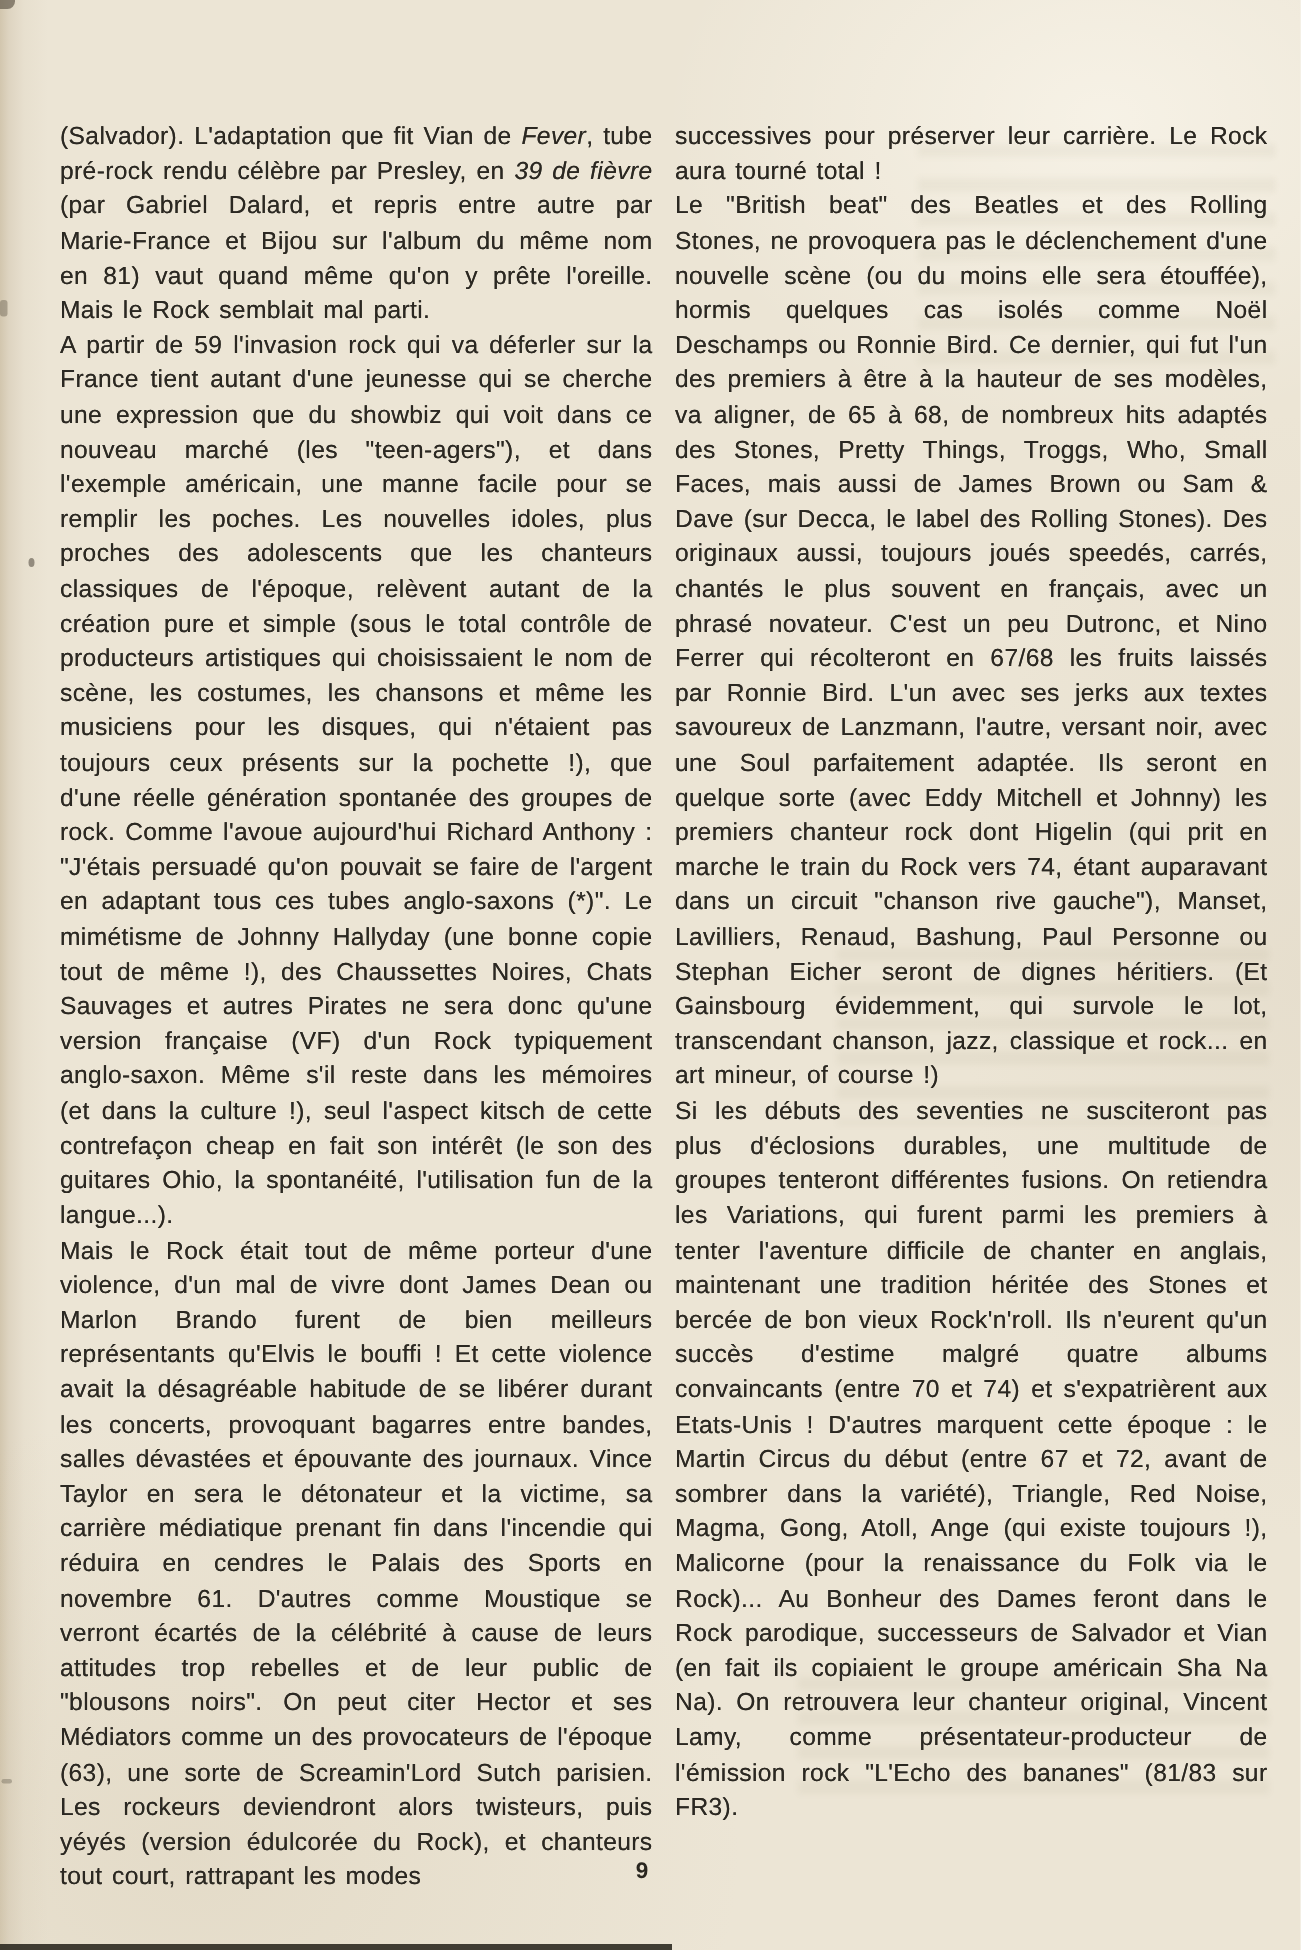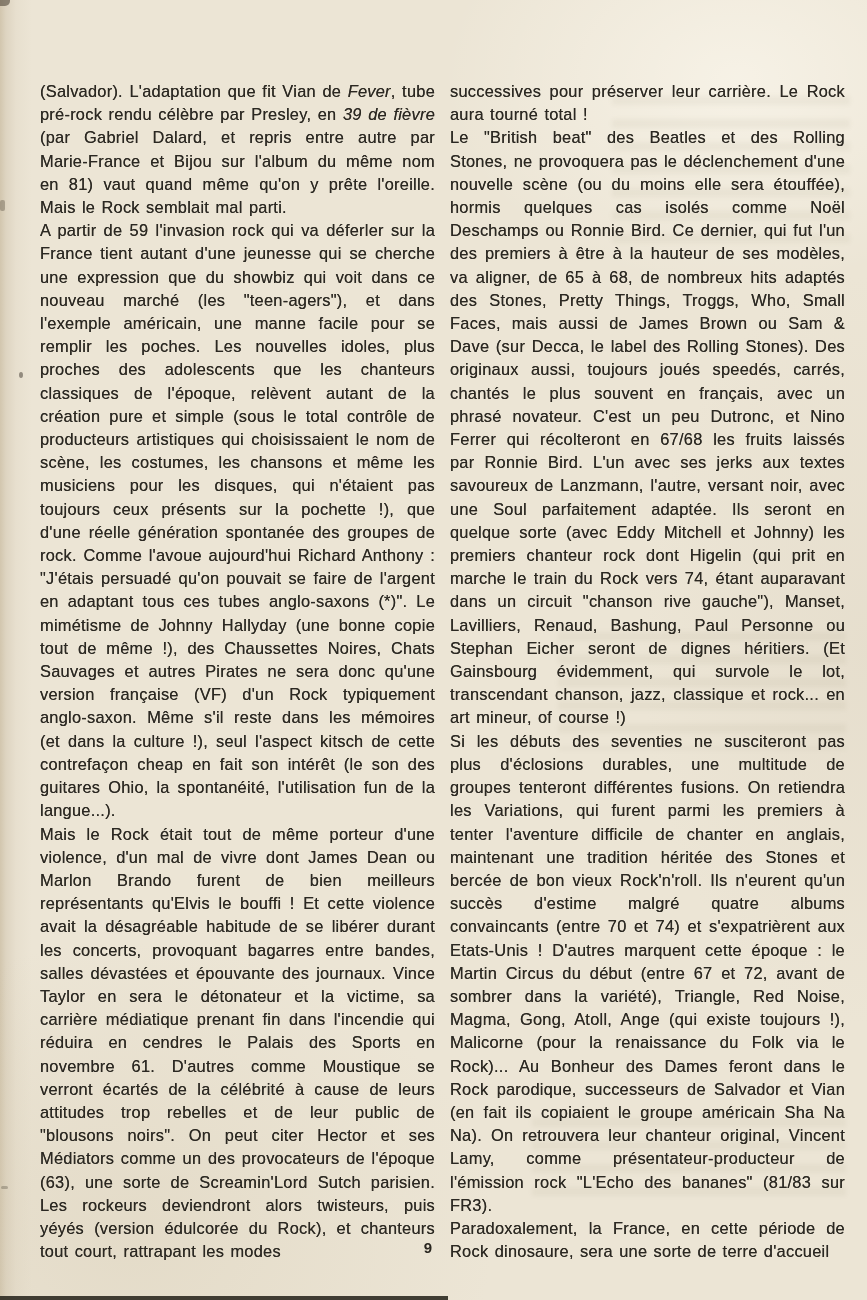--- a/index.html
+++ b/index.html
@@ -98,21 +98,20 @@
   <div class="text-columns">
     <div class="column column-left">
         <p class="para">(Salvador). L'adaptation que fit Vian de <i>Fever</i>, tube pré-rock rendu célèbre par Presley, en <i>39 de fièvre</i> (par Gabriel Dalard, et repris entre autre par Marie-France et Bijou sur l'album du même nom en 81) vaut quand même qu'on y prête l'oreille. Mais le Rock semblait mal parti.</p>
         <p class="para">A partir de 59 l'invasion rock qui va déferler sur la France tient autant d'une jeunesse qui se cherche une expression que du showbiz qui voit dans ce nouveau marché (les "teen-agers"), et dans l'exemple américain, une manne facile pour se remplir les poches. Les nouvelles idoles, plus proches des adolescents que les chanteurs classiques de l'époque, relèvent autant de la création pure et simple (sous le total contrôle de producteurs artistiques qui choisissaient le nom de scène, les costumes, les chansons et même les musiciens pour les disques, qui n'étaient pas toujours ceux présents sur la pochette !), que d'une réelle génération spontanée des groupes de rock. Comme l'avoue aujourd'hui Richard Anthony : "J'étais persuadé qu'on pouvait se faire de l'argent en adaptant tous ces tubes anglo-saxons (*)". Le mimétisme de Johnny Hallyday (une bonne copie tout de même !), des Chaussettes Noires, Chats Sauvages et autres Pirates ne sera donc qu'une version française (VF) d'un Rock typiquement anglo-saxon. Même s'il reste dans les mémoires (et dans la culture !), seul l'aspect kitsch de cette contrefaçon cheap en fait son intérêt (le son des guitares Ohio, la spontanéité, l'utilisation fun de la langue...).</p>
         <p class="para">Mais le Rock était tout de même porteur d'une violence, d'un mal de vivre dont James Dean ou Marlon Brando furent de bien meilleurs représentants qu'Elvis le bouffi !  Et cette violence avait la désagréable habitude de se libérer durant les concerts, provoquant bagarres entre bandes, salles dévastées et épouvante des journaux. Vince Taylor en sera le détonateur et la victime, sa carrière médiatique prenant fin dans l'incendie qui réduira en cendres le Palais des Sports en novembre 61. D'autres comme Moustique se verront écartés de la célébrité à cause de leurs attitudes trop rebelles et de leur public de "blousons noirs". On peut citer Hector et ses Médiators comme un des provocateurs de l'époque (63), une sorte de Screamin'Lord Sutch parisien. Les rockeurs deviendront alors twisteurs, puis yéyés (version édulcorée du Rock), et chanteurs tout court, rattrapant les modes</p>
       </div>
     <div class="column column-right">
         <p class="para">successives pour préserver leur carrière. Le Rock aura tourné total !</p>
         <p class="para">Le "British beat" des Beatles et des Rolling Stones, ne provoquera pas le déclenchement d'une nouvelle scène (ou du moins elle sera étouffée), hormis quelques cas isolés comme Noël Deschamps ou Ronnie Bird. Ce dernier, qui fut l'un des premiers à être à la hauteur de ses modèles, va aligner, de 65 à 68, de nombreux hits adaptés des Stones, Pretty Things, Troggs, Who, Small Faces, mais aussi de James Brown ou Sam &amp; Dave (sur Decca, le label des Rolling Stones). Des originaux aussi, toujours joués speedés, carrés, chantés le plus souvent en français, avec un phrasé novateur. C'est un peu Dutronc, et Nino Ferrer qui récolteront en 67/68 les fruits laissés par Ronnie Bird. L'un avec ses jerks aux textes savoureux de Lanzmann, l'autre, versant noir, avec une Soul parfaitement adaptée. Ils seront en quelque sorte (avec Eddy Mitchell et Johnny) les premiers chanteur rock dont Higelin (qui prit en marche le train du Rock vers 74, étant auparavant dans un circuit "chanson rive gauche"), Manset, Lavilliers, Renaud, Bashung, Paul Personne ou Stephan Eicher seront de dignes héritiers. (Et Gainsbourg évidemment, qui survole le lot, transcendant chanson, jazz, classique et rock... en art mineur, of course !)</p>
         <p class="para">Si les débuts des seventies ne susciteront pas plus d'éclosions durables, une multitude de groupes tenteront différentes fusions. On retiendra les Variations, qui furent parmi les premiers à tenter l'aventure difficile de chanter en anglais, maintenant une tradition héritée des Stones et bercée de bon vieux Rock'n'roll. Ils n'eurent qu'un succès d'estime malgré quatre albums convaincants (entre 70 et 74) et s'expatrièrent aux Etats-Unis ! D'autres marquent cette époque : le Martin Circus du début (entre 67 et 72, avant de sombrer dans la variété), Triangle, Red Noise, Magma, Gong, Atoll, Ange (qui existe toujours !), Malicorne (pour la renaissance du Folk via le Rock)...  Au Bonheur des Dames feront dans le Rock parodique, successeurs de Salvador et Vian (en fait ils copiaient le groupe américain Sha Na Na). On retrouvera leur chanteur original, Vincent Lamy, comme présentateur-producteur de l'émission rock "L'Echo des bananes" (81/83 sur FR3).</p>
-        <p class="para">Paradoxalement, la France, en cette période de Rock dinosaure, sera une sorte de terre d'accueil</p>
       </div>
   </div>
 
   <div class="page-number">9</div>
 
   <div class="scan-strip"></div>
   <div class="speck speck-corner"></div>
   <div class="speck speck-edge1"></div>
   <div class="speck speck-dot"></div>
   <div class="speck speck-edge2"></div>

